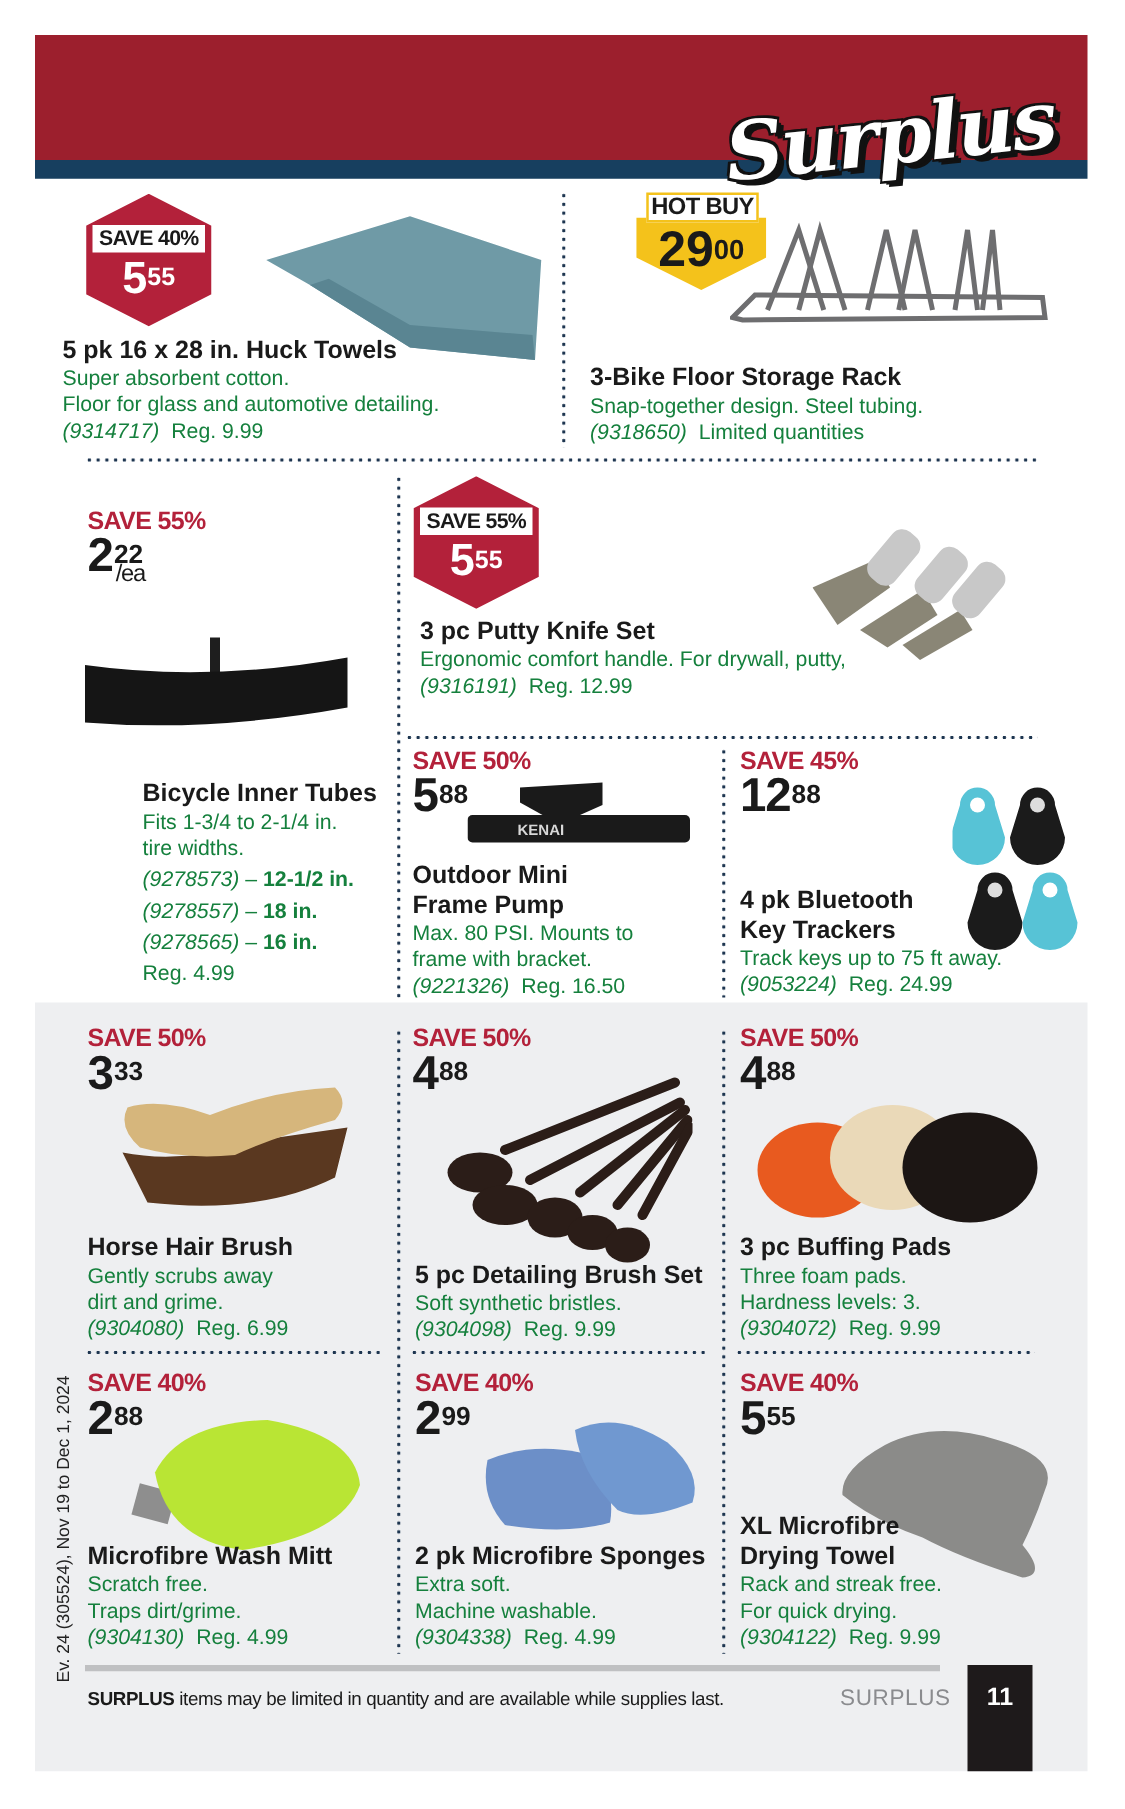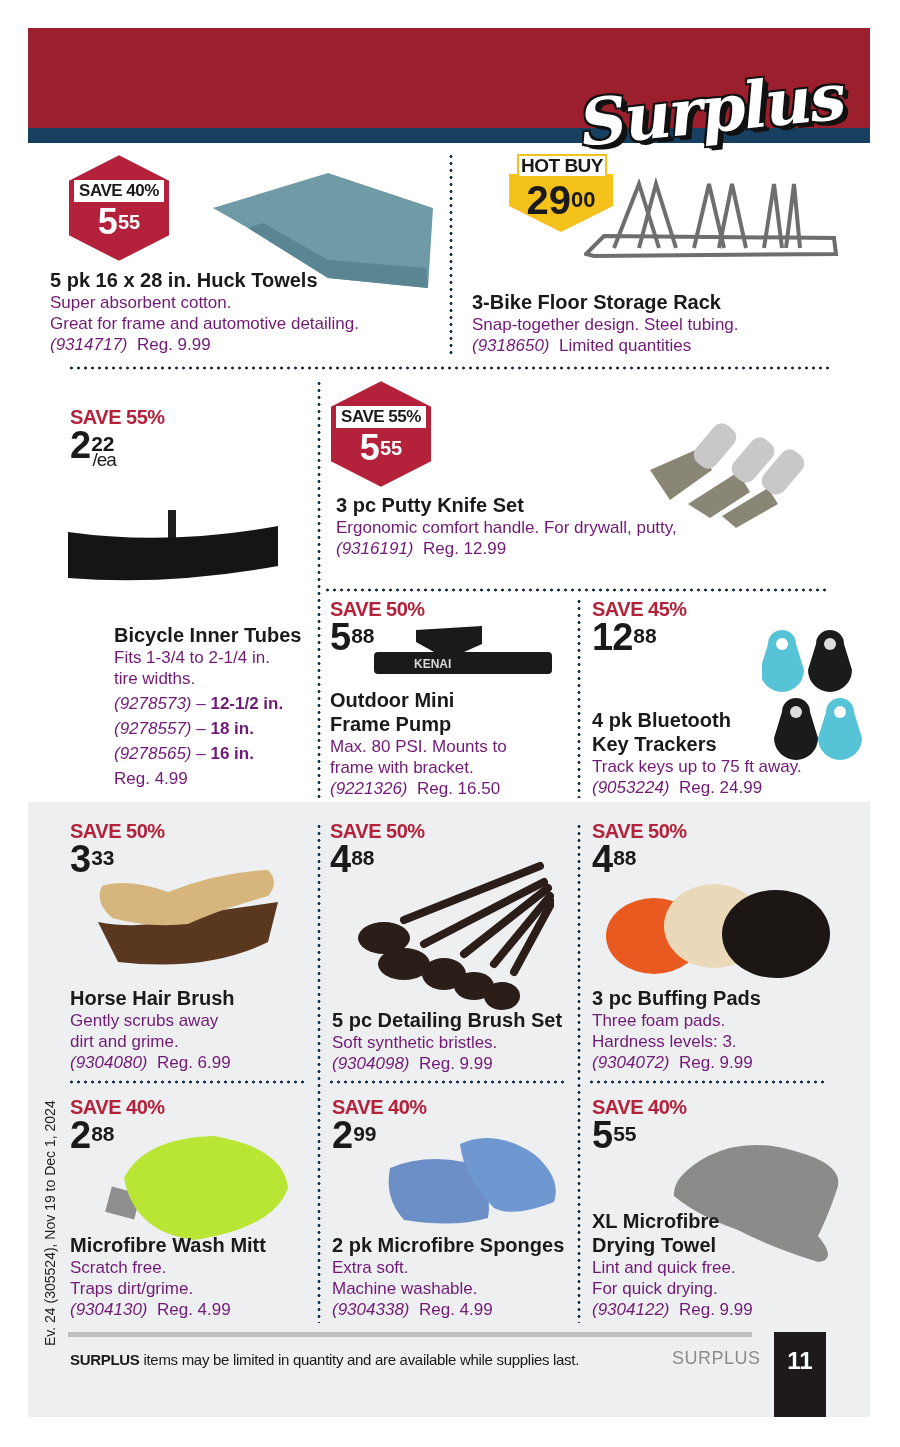--- a/index.html
+++ b/index.html
@@ -21,21 +21,21 @@
   
   .dot-h { position: absolute; height: 4px; background-image: radial-gradient(circle, #1d3550 1.4px, transparent 1.6px); background-size: 7px 4px; background-repeat: repeat-x; }
   .dot-v { position: absolute; width: 4px; background-image: radial-gradient(circle, #1d3550 1.4px, transparent 1.6px); background-size: 4px 7px; background-repeat: repeat-y; }
 
   .product { position: absolute; }
   .save-text { color: #b3213a; font-weight: bold; font-size: 20px; letter-spacing: -0.5px; line-height: 22px; }
   .price { font-weight: bold; font-size: 38px; line-height: 34px; color: #1a1a1a; letter-spacing: -1px; }
   .price sup { font-size: 21px; vertical-align: top; position: relative; top: -1px; margin-left: 1px; letter-spacing: 0; }
   .price .unit { font-size: 19px; font-weight: normal; margin-left: -22px; position: relative; top: 8px; }
   .name { font-weight: bold; font-size: 20px; line-height: 24px; color: #1a1a1a; }
-  .desc { font-size: 17px; line-height: 21px; color: #701a75; }
+  .desc { font-size: 17px; line-height: 21px; color: #15803d; }
   .sku { font-style: italic; }
 
   
   .hex { position: absolute; width: 106px; height: 112px; }
   .hex svg { position: absolute; left: 0; top: 0; }
   .hex .hex-save { position: absolute; left: 8px; top: 28px; width: 90px; height: 22px; background: #fff; color: #1a1a1a;
                    font-weight: bold; font-size: 17px; text-align: center; line-height: 22px; letter-spacing: -0.5px; }
   .hex .hex-price { position: absolute; left: 0; top: 52px; width: 106px; text-align: center; color: #fff; font-weight: bold; font-size: 36px; line-height: 36px; }
   .hex .hex-price sup { font-size: 20px; vertical-align: top; }
 
@@ -48,21 +48,21 @@
 
   
   .illus { position: absolute; }
 
   
   .foot-bar { position: absolute; left: 40px; top: 1304px; width: 684px; height: 5px; background: #bfc0c2; }
   .foot-note { position: absolute; left: 42px; top: 1323px; font-size: 15px; font-weight: bold; color: #1a1a1a; letter-spacing: -0.3px; }
   .foot-note .norm { font-weight: normal; }
   .foot-section { position: absolute; left: 644px; top: 1320px; font-size: 18px; color: #8a8b8e; letter-spacing: 0.5px; }
   .page-num { position: absolute; left: 746px; top: 1304px; width: 52px; height: 85px; background: #1e1a1b; color: #fff;
-              font-weight: bold; font-size: 24px; text-align: center; padding-top: 15px; }
+              font-weight: bold; font-size: 20px; text-align: center; padding-top: 15px; }
   .vert-code { position: absolute; left: 14px; top: 1318px; transform: rotate(-90deg); transform-origin: left top;
                font-size: 14px; color: #222; white-space: nowrap; }
 </style>
 </head>
 <body>
 
 <div class="page">
 
   <div class="banner-red"></div>
   <div class="banner-navy"></div>
@@ -88,21 +88,21 @@
     <div class="hex-save">SAVE 40%</div>
     <div class="hex-price"><span>5</span><sup>55</sup></div>
   </div>
   <svg class="illus" style="left:180px; top:140px;" width="230" height="130">
     <path d="M5,40 L120,5 L225,40 L220,120 L120,110 L40,60 Z" fill="#6f9aa6"></path>
     <path d="M40,60 L120,110 L220,120 L218,100 L120,92 L55,55 Z" fill="#5a8592"></path>
   </svg>
   <div class="product" style="left:22px; top:240px; width:380px;">
     <div class="name">5 pk 16 x 28 in. Huck Towels</div>
     <div class="desc">Super absorbent cotton.</div>
-    <div class="desc">Great for frame and automotive detailing.</div>
+    <div class="desc">Floor for glass and automotive detailing.</div>
     <div class="desc"><span class="sku">(9314717)</span>&nbsp; <span>Reg. 9.99</span></div>
   </div>
 
   <div class="hotbuy">
     <svg width="104" height="80" style="position:absolute;left:0;top:20px;">
         <polygon points="0,0 104,0 104,32 52,58 0,32" fill="#f4c21b"></polygon>
       </svg>
     <div class="hb-label">HOT BUY</div>
     <div class="hb-price"><span>29</span><sup>00</sup></div>
   </div>
@@ -284,21 +284,21 @@
   <div class="product" style="left:564px; top:1068px; width:240px;">
     <div class="save-text">SAVE 40%</div>
     <div class="price"><span>5</span><sup>55</sup></div>
   </div>
   <svg class="illus" style="left:640px; top:1108px;" width="190" height="130">
     <path d="M40,20 Q80,0 130,16 Q180,30 168,56 Q160,80 150,100 Q170,124 150,126 Q100,110 70,94 Q30,80 6,60 Q4,40 40,20 Z" fill="#8b8b89"></path>
   </svg>
   <div class="product" style="left:564px; top:1181px; width:240px;">
     <div class="name">XL Microfibre</div>
     <div class="name">Drying Towel</div>
-    <div class="desc">Lint and quick free.</div>
+    <div class="desc">Rack and streak free.</div>
     <div class="desc">For quick drying.</div>
     <div class="desc"><span class="sku">(9304122)</span>&nbsp; <span>Reg. 9.99</span></div>
   </div>
 
   <div class="vert-code">Ev. 24 (305524), Nov 19 to Dec 1, 2024</div>
   <div class="foot-bar"></div>
   <div class="foot-note"><span>SURPLUS</span><span class="norm"> items may be limited in quantity and are available while supplies last.</span></div>
   <div class="foot-section">SURPLUS</div>
   <div class="page-num">11</div>
 </div>

